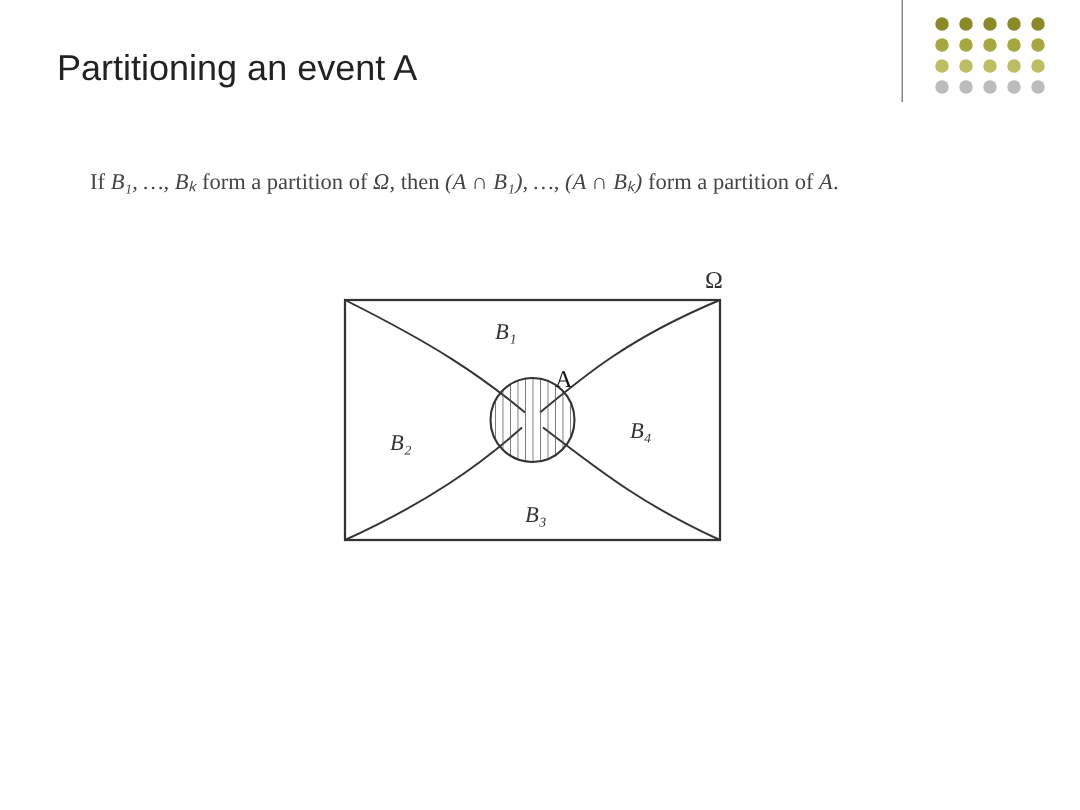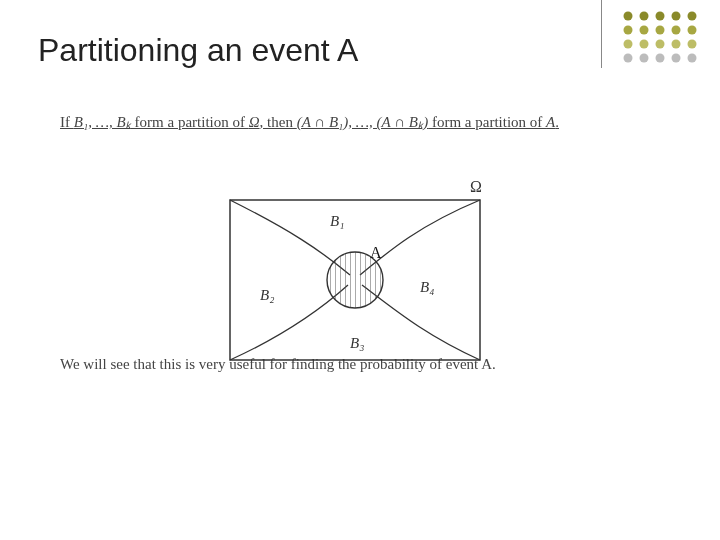--- a/index.html
+++ b/index.html
@@ -8,21 +8,21 @@
     height: 540px;
     background: #fff;
     font-family: "Times New Roman", Times, serif;
     position: relative;
     overflow: hidden;
   }
   .title {
     position: absolute;
     top: 32px;
     left: 38px;
-    font-size: 32px;
+    font-size: 24px;
     color: #222;
     font-family: Arial, Helvetica, sans-serif;
   }
   .decor {
     position: absolute;
     top: 6px;
     right: 12px;
   }
   .rule {
     position: absolute;
@@ -40,21 +40,20 @@
     color: #2a2a2a;
     font-size: 17px;
     line-height: 1.35;
   }
   .ital { font-style: italic; }
   .p2 {
     margin-top: 16px;
     margin-left: 22px;
     font-size: 15px;
     color: #444;
-    text-decoration: underline;
   }
   .p3 {
     margin-top: 222px;
     margin-left: 22px;
     font-size: 15px;
     color: #444;
   }
   .diagram {
     position: absolute;
     top: 180px;
@@ -95,23 +94,20 @@
     <circle cx="84" cy="52" r="4.5" fill="#bcbcbc"></circle>
   </g>
 </svg>
 
 <div class="title">Partitioning an event A</div>
 
 <div class="body">
   <div class="p2">
     <span>If </span><span class="math">B₁, …, Bₖ</span><span> form a partition of </span><span class="math">Ω</span><span>, then </span><span class="math">(A ∩ B₁), …, (A ∩ Bₖ)</span><span> form a partition of </span><span class="math">A</span><span>.</span>
   </div>
-  <div class="p3">
-    <span>We will see that this is very useful for finding the probability of event A.</span>
-  </div>
 </div>
 
 <svg class="diagram" width="320" height="200">
 
   <text x="270" y="12" font-family="Times New Roman" font-size="16" fill="#333">Ω</text>
 
   <rect x="30" y="20" width="250" height="160" fill="none" stroke="#333" stroke-width="1.5"></rect>
 
   <path d="M30,20 C90,50 120,70 150,95" fill="none" stroke="#333" stroke-width="1.3"></path>
   <path d="M280,20 C220,45 190,70 160,95" fill="none" stroke="#333" stroke-width="1.3"></path>

